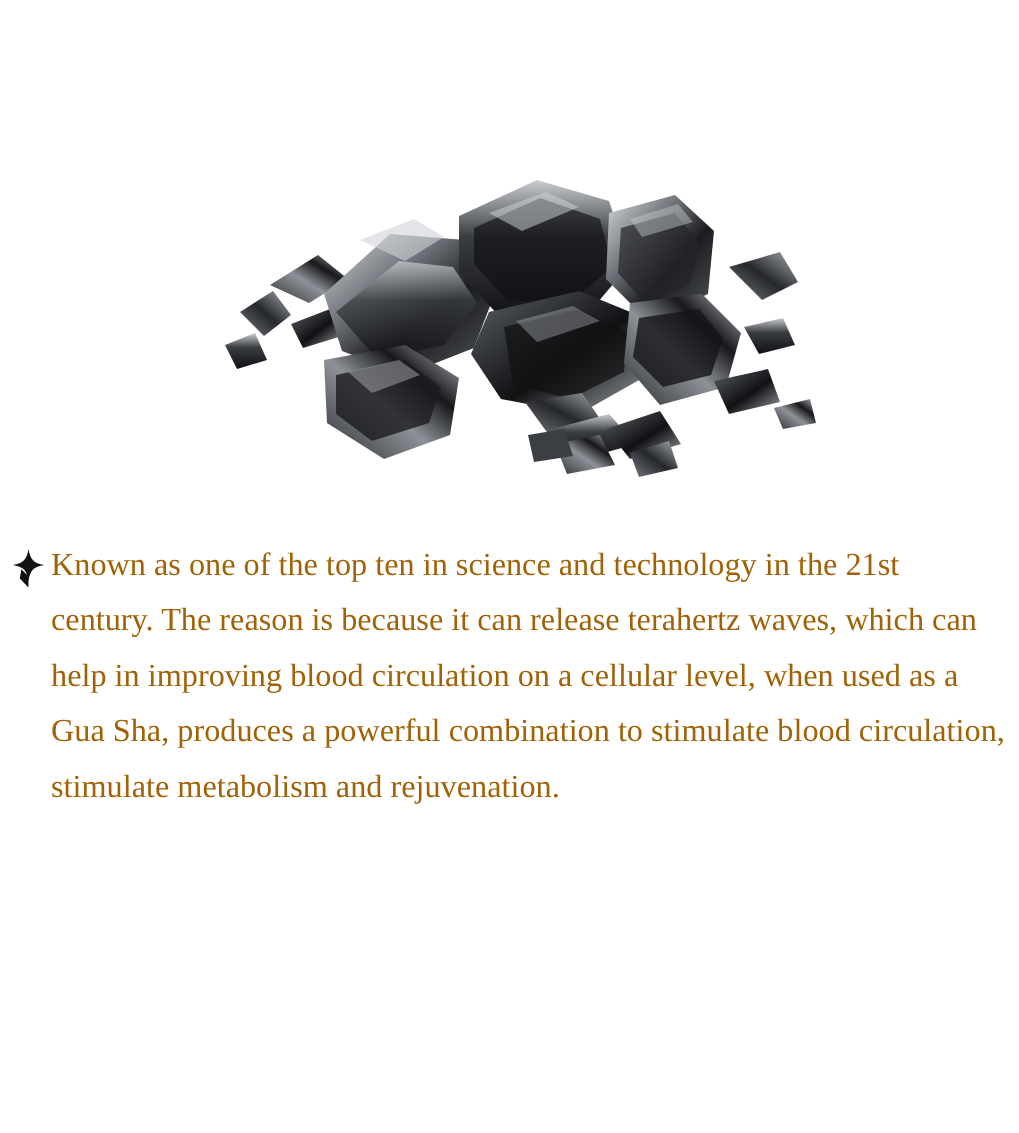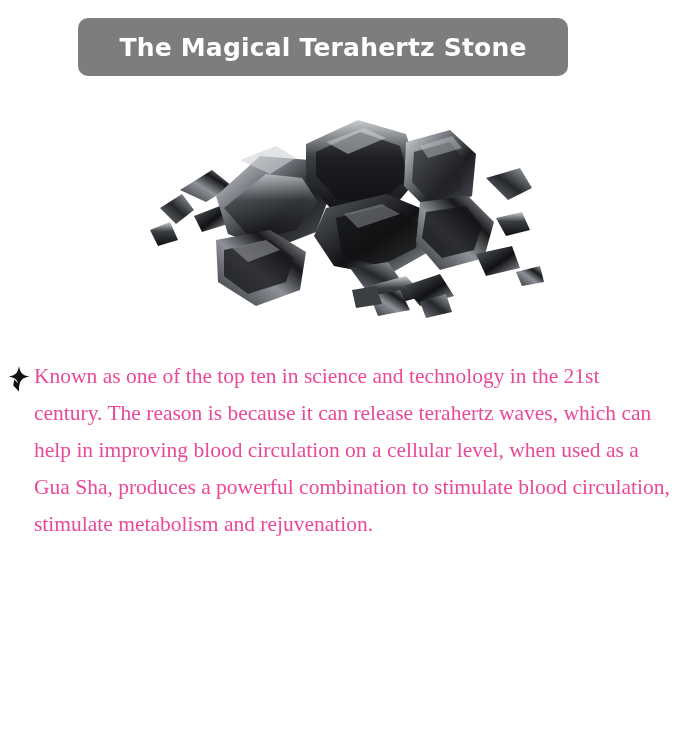--- a/index.html
+++ b/index.html
@@ -75,32 +75,29 @@
     text-align: left;
   }
   .bullet-icon svg {
     display: block;
   }
   .bullet-text {
     flex: 1 1 auto;
     font-family: "Liberation Serif", serif;
     font-size: 21.5px;
     line-height: 37px;
-    color: #ec4899;
+    color: #a16207;
     text-align: left;
   }
 </style>
 </head>
 <body>
 
 <div class="page">
 
-  <div class="title-banner">
-    <div class="title-text">The Magical Terahertz Stone</div>
-  </div>
 
   <div class="stone-figure">
     <svg viewBox="0 0 440 250" xmlns="http://www.w3.org/2000/svg" aria-hidden="true">
       <defs>
         <linearGradient id="g1" x1="0" y1="0" x2="1" y2="1">
           <stop offset="0%" stop-color="#d8dade"></stop>
           <stop offset="35%" stop-color="#6e7278"></stop>
           <stop offset="60%" stop-color="#1b1c1f"></stop>
           <stop offset="100%" stop-color="#53575d"></stop>
         </linearGradient>

